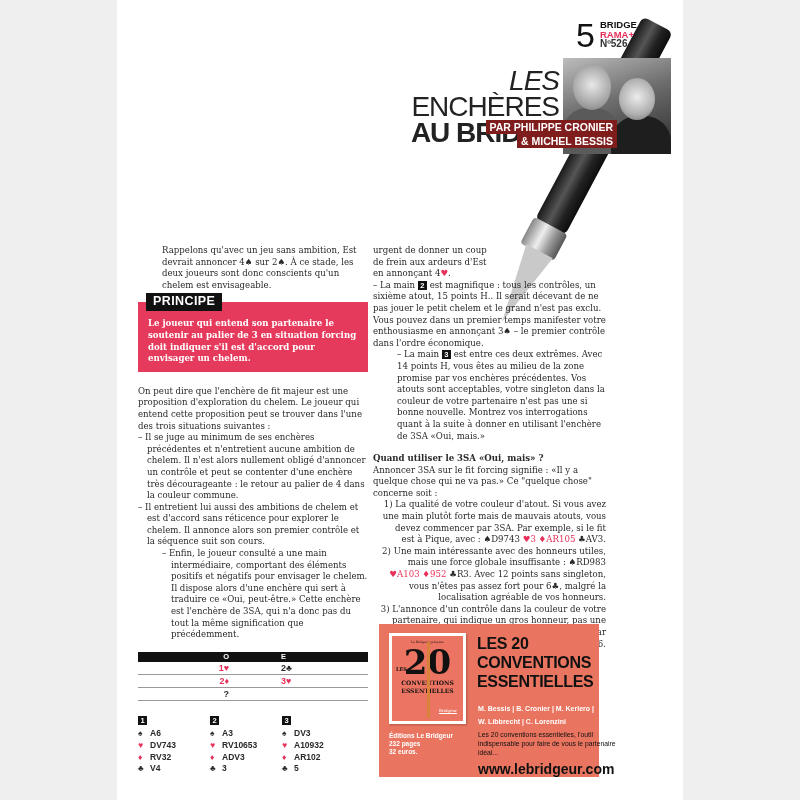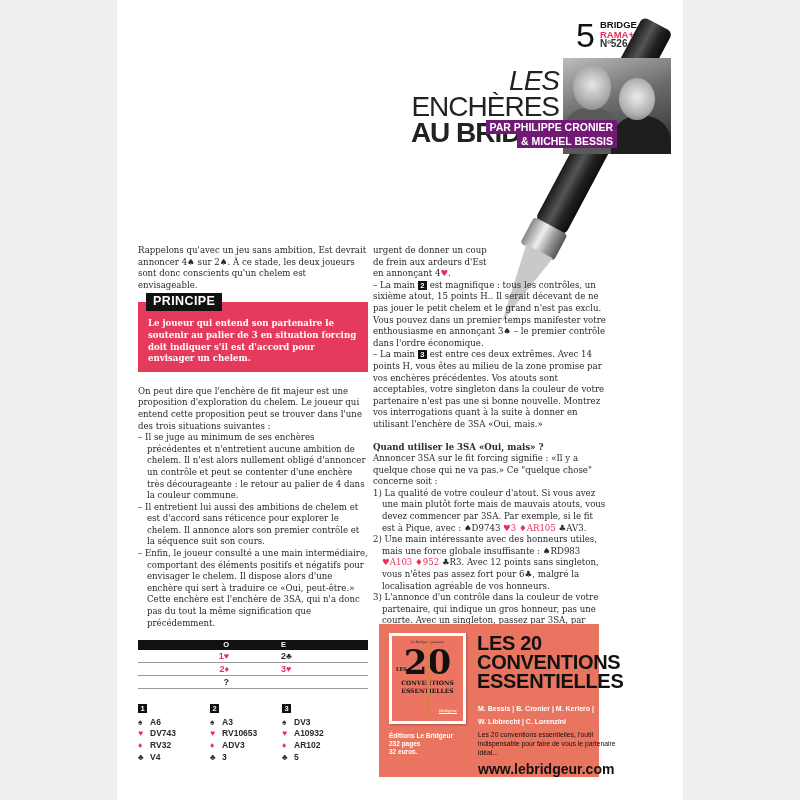--- a/index.html
+++ b/index.html
@@ -21,35 +21,35 @@
   .title .l1 .bd { font-weight: 400; }
   .title .l2 { font-size: 28px; font-weight: 800; letter-spacing: -1px; }
 
   .photo { position: absolute; left: 446px; top: 58px; width: 108px; height: 96px; background: linear-gradient(160deg,#bdbdbd 0%,#6d6d6d 45%,#2a2a2a 100%); }
   .face1 { position: absolute; left: 10px; top: 6px; width: 38px; height: 46px; border-radius: 50%; background: radial-gradient(circle at 50% 45%,#e8e8e8 0%,#a8a8a8 60%,#777 100%); }
   .face2 { position: absolute; left: 56px; top: 20px; width: 36px; height: 42px; border-radius: 50%; background: radial-gradient(circle at 50% 45%,#ececec 0%,#b0b0b0 60%,#666 100%); }
   .suit1 { position: absolute; left: 0; top: 50px; width: 56px; height: 46px; background: #5a5a5a; border-radius: 24px 24px 0 0; }
   .suit2 { position: absolute; left: 48px; top: 58px; width: 60px; height: 38px; background: #1e1e1e; border-radius: 26px 26px 0 0; }
 
   .byline { position: absolute; right: 66px; top: 120px; text-align: right; font-family: "Liberation Sans", sans-serif; font-weight: 700; font-size: 10.5px; color: #fff; }
-  .byline span { display: inline-block; background: #701a75; padding: 1px 4px; line-height: 12px; }
+  .byline span { display: inline-block; background: #7f1d1d; padding: 1px 4px; line-height: 12px; }
 
   
   .pen { position: absolute; left: 420px; top: -40px; width: 60px; height: 360px; transform: rotate(28deg); transform-origin: top left; }
   .pen-barrel { position: absolute; left: 120px; top: 0; width: 34px; height: 230px; background: linear-gradient(90deg,#1a1a1a 0%,#555 40%,#222 70%,#0d0d0d 100%); border-radius: 6px; }
   .pen-ring { position: absolute; left: 118px; top: 228px; width: 38px; height: 30px; background: linear-gradient(90deg,#888 0%,#eee 40%,#999 70%,#555 100%); border-radius: 4px; }
   .pen-nib { position: absolute; left: 124px; top: 256px; width: 0; height: 0; border-left: 15px solid transparent; border-right: 15px solid transparent; border-top: 80px solid #c9c9c9; }
 
   
   .col { position: absolute; font-size: 8.6px; line-height: 11.6px; color: #2a2a2a; }
   .col-left { left: 21px; top: 245px; width: 230px; }
   .col-right { left: 256px; top: 245px; width: 233px; }
-  .p { margin-bottom: 11px; }
+  .p { margin-bottom: 11px; margin-left: 24px; }
   .dash { padding-left: 9px; text-indent: -9px; }
-  .num { padding-left: 9px; text-indent: -9px; }
+  .num { padding-left: 9px; text-indent: -9px; text-align: right; }
   .red { color: #e8305a; }
   .box { display: inline-block; background: #111; color: #fff; font-family: "Liberation Sans", sans-serif; font-weight: 700; font-size: 7.5px; line-height: 9px; width: 9px; text-align: center; text-indent: 0; }
 
   .principe { margin-top: 4px; margin-bottom: 14px; background: #e63a5c; position: relative; padding: 16px 4px 7px 10px; color: #fff; font-weight: 700; font-size: 8.6px; line-height: 11.6px; }
   .principe-tag { position: absolute; left: 8px; top: -9px; background: #111; color: #fff; font-family: "Liberation Sans", sans-serif; font-weight: 700; font-size: 12.5px; padding: 3px 7px; letter-spacing: 0.4px; }
 
   .bidding { width: 230px; margin-top: 6px; font-family: "Liberation Sans", sans-serif; font-size: 9px; }
   .bid-head { display: flex; background: #111; color: #fff; font-weight: 700; height: 10px; line-height: 10px; font-size: 7.5px; }
   .bid-row { display: flex; border-bottom: 1px solid #999; height: 13px; line-height: 13px; font-weight: 700; }
   .bid-cell { width: 50%; text-align: center; padding-left: 30px; }
@@ -65,21 +65,21 @@
   .ad { position: absolute; left: 262px; top: 624px; width: 220px; height: 153px; background: #e9745f; font-family: "Liberation Sans", sans-serif; }
   .ad-book { position: absolute; left: 10px; top: 9px; width: 77px; height: 91px; background: #fff; padding: 3px; box-shadow: 1px 1px 2px rgba(0,0,0,0.25); }
   .ad-book-inner { width: 100%; height: 100%; background: #ec7462; position: relative; font-family: "DejaVu Serif", serif; color: #111; text-align: center; }
   .ad-book-small { font-size: 3px; padding-top: 4px; }
   .ad-book-20 { font-size: 34px; line-height: 32px; font-weight: 700; margin-top: 2px; }
   .ad-book-les { position: absolute; left: 4px; top: 30px; font-size: 5px; font-weight: 700; }
   .ad-book-title { font-size: 6px; line-height: 6px; font-weight: 700; margin-top: 2px; }
   .ad-book-pencil { position: absolute; left: 35px; top: 6px; width: 3px; height: 76px; background: #d9823a; }
   .ad-book-logo { position: absolute; right: 6px; bottom: 8px; font-size: 4px; color: #fff; text-decoration: underline; }
   .ad-info { position: absolute; left: 10px; top: 108px; color: #fff; font-size: 6.5px; line-height: 8px; font-weight: 700; }
-  .ad-title { position: absolute; left: 98px; top: 10px; font-weight: 800; font-size: 20px; line-height: 19px; color: #111; letter-spacing: -0.3px; }
+  .ad-title { position: absolute; left: 98px; top: 10px; font-weight: 800; font-size: 16px; line-height: 19px; color: #111; letter-spacing: -0.3px; }
   .ad-authors { position: absolute; left: 99px; top: 78px; font-size: 7px; line-height: 13px; color: #fff; font-weight: 700; }
   .ad-desc { position: absolute; left: 99px; top: 106px; font-size: 6.8px; line-height: 9px; color: #111; }
   .ad-url { position: absolute; left: 99px; top: 137px; font-size: 14px; font-weight: 700; color: #111; }
 </style>
 </head>
 <body>
 
 <div class="page">
 
   <div class="pen">

